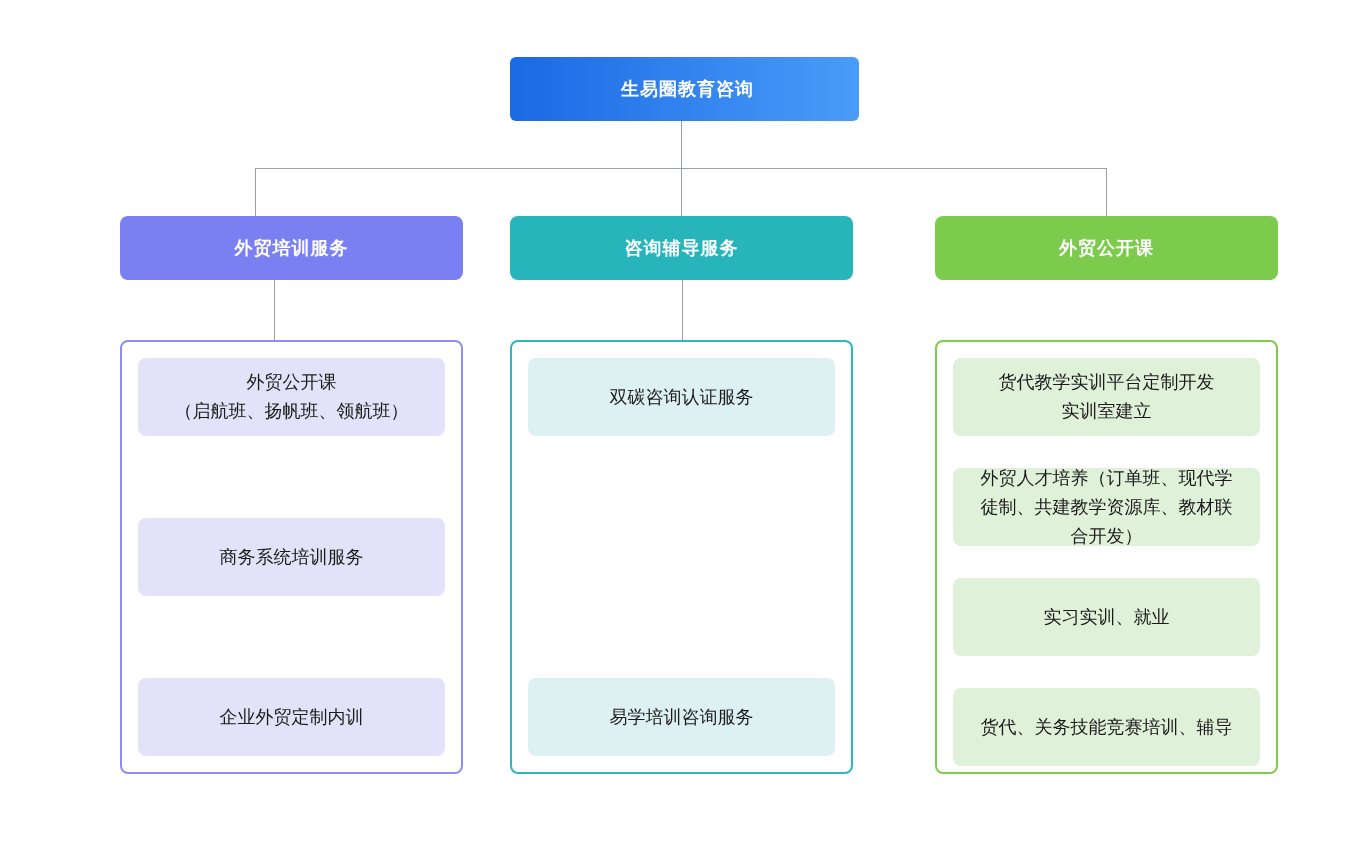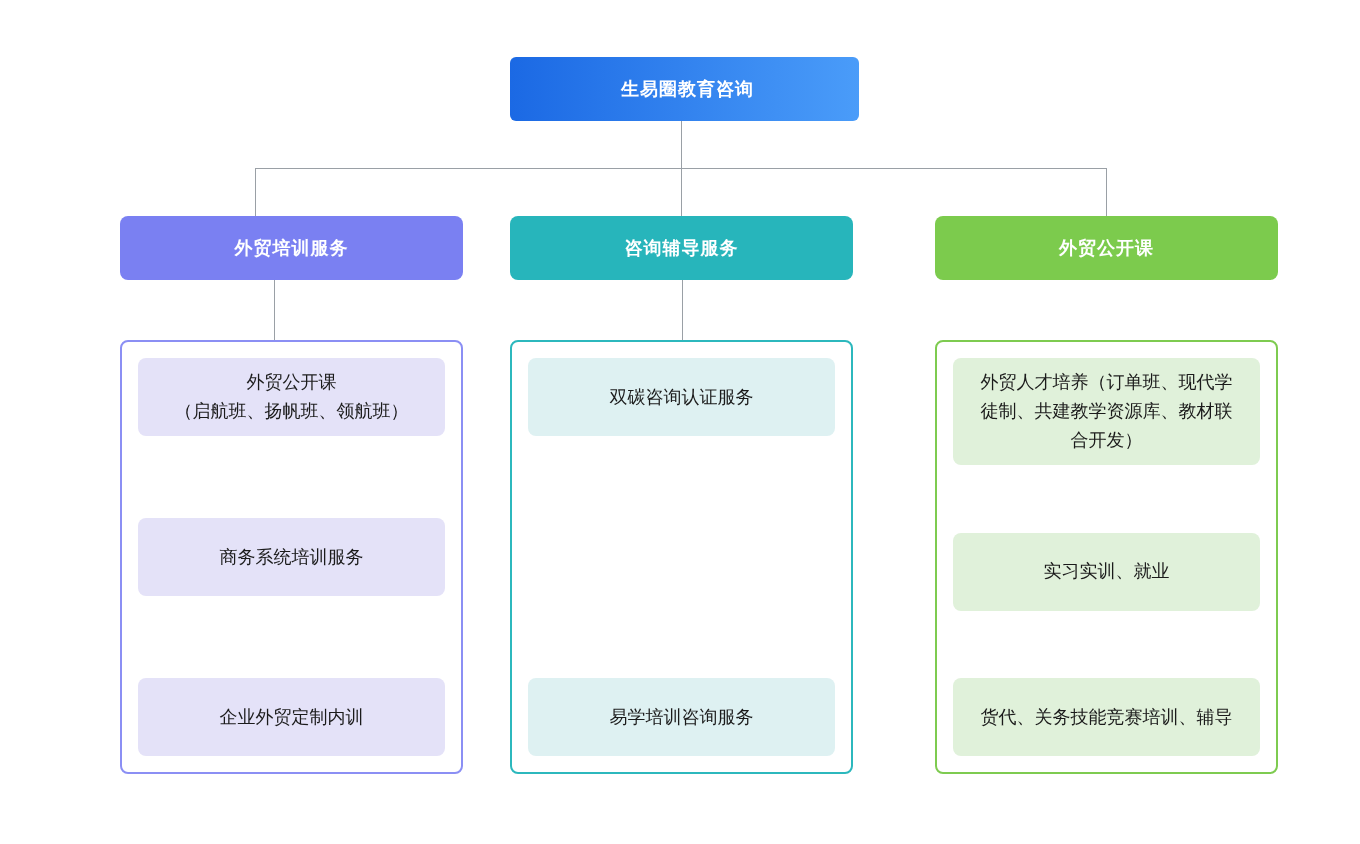--- a/index.html
+++ b/index.html
@@ -115,19 +115,21 @@
       <div class="service-item">双碳咨询认证服务</div>
       <div class="service-item">易学培训咨询服务</div>
     </div>
   </div>
 
   <div class="col col-2" style="--hdr-bg: #7ccb4d; --border-c: #7ecb50; --item-bg: #e0f1da;">
     <div class="branch-header">
       <span>外贸公开课</span>
     </div>
     <div class="branch-group">
+      <div class="service-item">货代教学实训平台定制开发
+实训室建立</div>
       <div class="service-item">外贸人才培养（订单班、现代学徒制、共建教学资源库、教材联合开发）</div>
       <div class="service-item">实习实训、就业</div>
       <div class="service-item">货代、关务技能竞赛培训、辅导</div>
     </div>
   </div>
 
 </div>
 
 </body></html>

